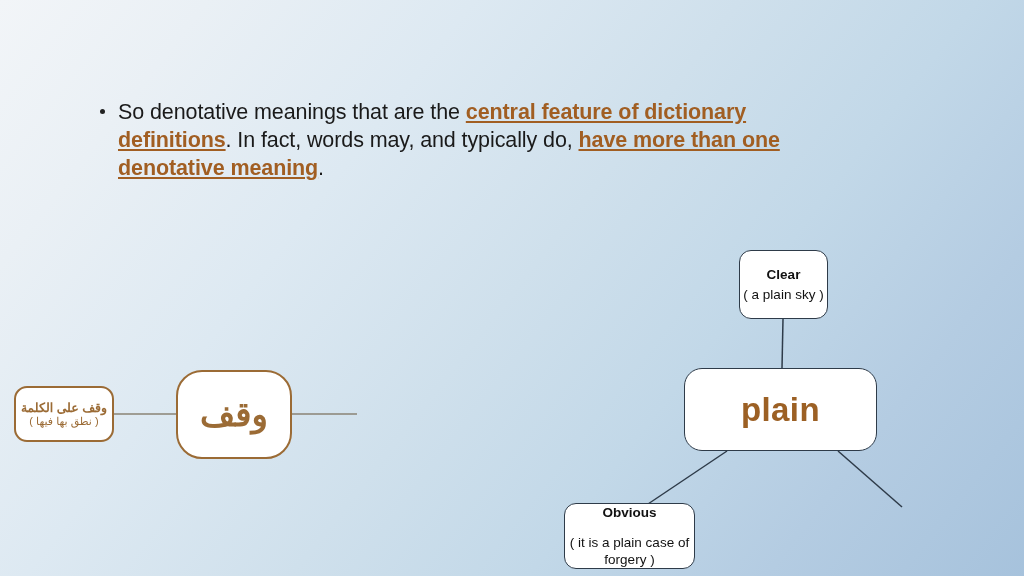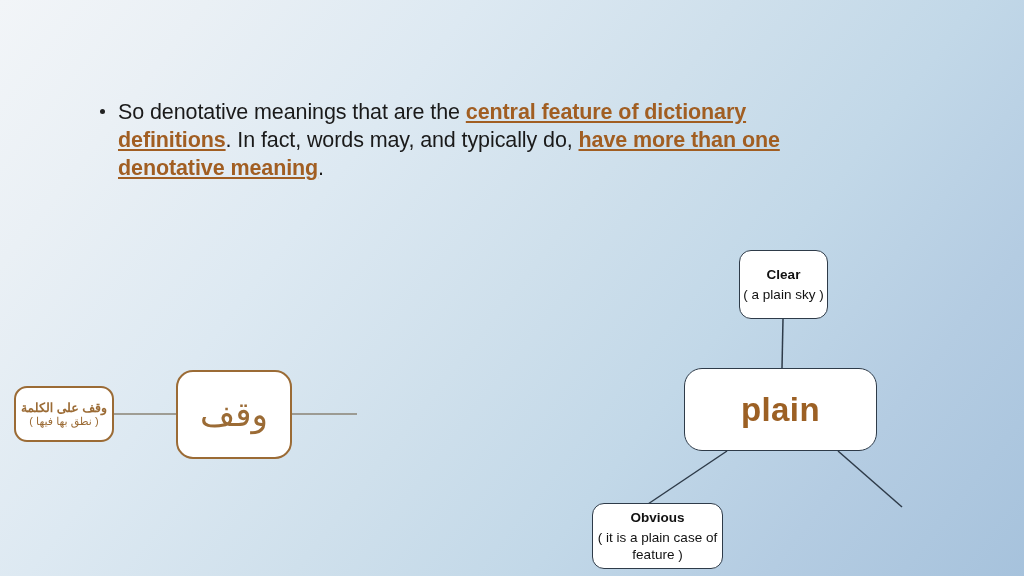--- a/index.html
+++ b/index.html
@@ -76,24 +76,24 @@
   }
 
   
   .ar-node {
     border: 2px solid #9b6b35;
     border-radius: 13px;
     color: #9b6b35;
     direction: rtl;
   }
   .ar-main {
-    border-radius: 17px;
+    border-radius: 26px;
     border-width: 2px;
     font-size: 34px;
-    font-weight: normal;
+    font-weight: bold;
     line-height: 1.1;
   }
   .ar-leaf-title {
     font-size: 12.5px;
     font-weight: bold;
     line-height: 14px;
   }
   .ar-leaf-sub {
     font-size: 11px;
     font-weight: normal;
@@ -178,19 +178,19 @@
 
   <div class="node en-node" id="node-clear" style="left:739px; top:250px; width:89px; height:69px;">
     <div class="en-title">Clear</div>
     <div class="en-sub">( a plain sky )</div>
   </div>
 
   <div class="node en-node" id="node-plain" style="left:684px; top:368px; width:193px; height:83px;">
     <span class="plain-word">plain</span>
   </div>
 
-  <div class="node en-node" id="node-obvious" style="left:592px; top:503px; width:131px; height:66px;">
+  <div class="node en-node" id="node-obvious" style="left:564px; top:503px; width:131px; height:66px;justify-content:space-between;">
     <div class="en-title">Obvious</div>
-    <div class="en-sub">( it is a plain case of feature )</div>
+    <div class="en-sub">( it is a plain case of forgery )</div>
   </div>
 
 
 </div>
 
 </body></html>

